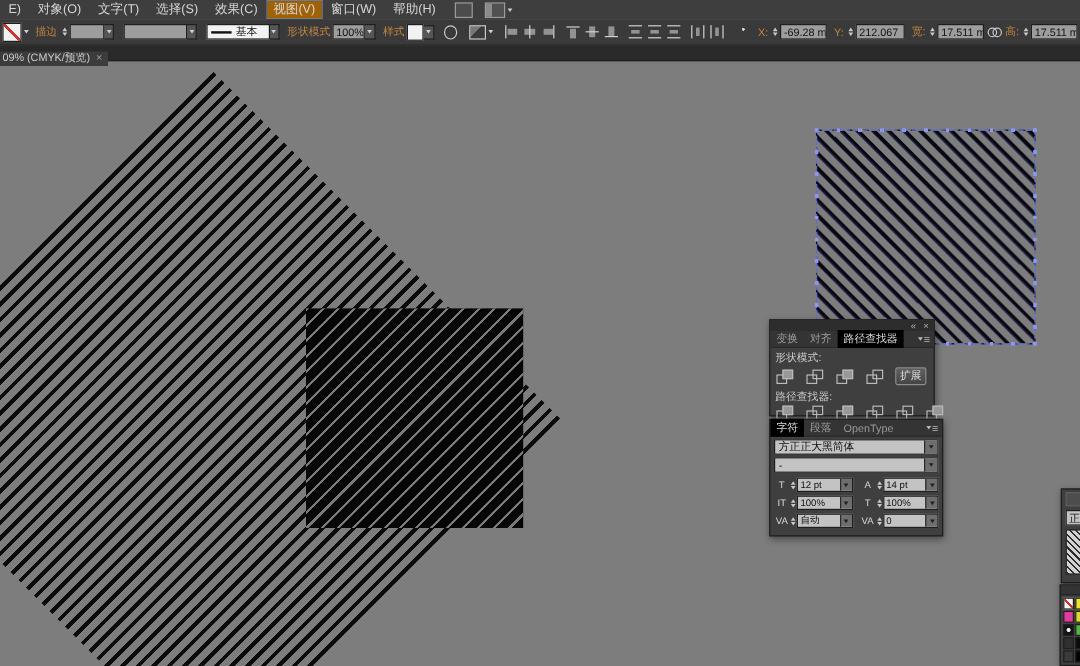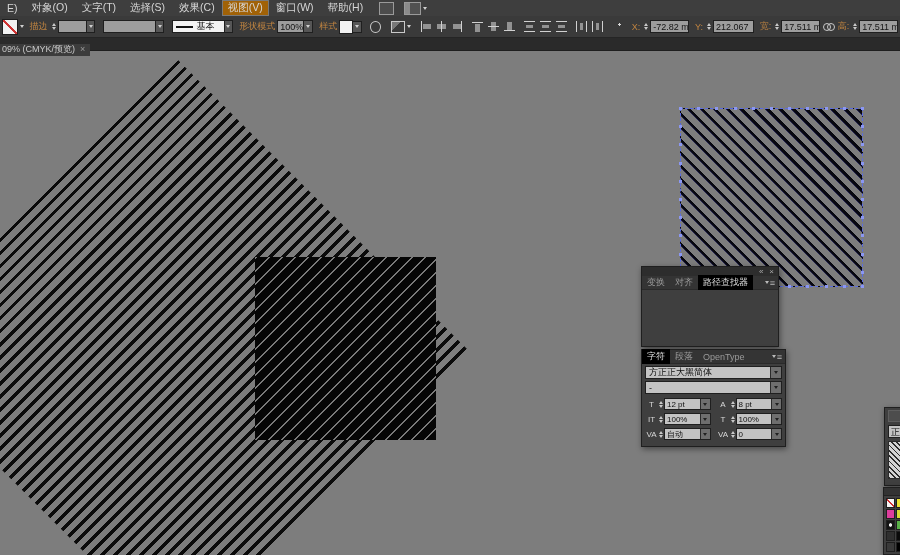--- a/index.html
+++ b/index.html
@@ -101,21 +101,21 @@
   .chfield{display:flex;align-items:center;background:#c3c3c3;border:1px solid #1f1f1f;height:13px;
     margin:2px 3px 0;color:#111;box-sizing:border-box}
   .chfield .txt{padding:0 3px;font-size:9px;overflow:hidden;white-space:nowrap;flex:1}
   .dd{margin-left:auto;width:10px;height:100%;background:#6e6e6e;border-left:1px solid #2a2a2a;
     display:flex;align-items:center;justify-content:center;flex:none}
   .dd .tri{margin:0;border-top-color:#202020}
   .chgrid{display:grid;grid-template-columns:1fr 1fr;gap:3px 6px;padding:4px 3px 2px}
   .cf{display:flex;align-items:center}
   .cicon{width:13px;color:#d8d8d8;font-size:8px;text-align:center;flex:none}
   .cf .st{margin:0 1px}
-  .cval{flex:1;display:flex;align-items:center;background:#c3c3c3;border:1px solid #1f1f1f;height:12px;
+  .cval{flex:1;display:flex;align-items:flex-end;background:#c3c3c3;border:1px solid #1f1f1f;height:12px;
     color:#111;font-size:8px;box-sizing:border-box;overflow:hidden}
   .cval .txt{padding:0 2px;flex:1;white-space:nowrap}
   .cval .dd{width:9px}
 
   #tp{left:884px;top:407px;width:42px;height:79px}
   .tp-tab{margin:2px 0 0 3px;width:27px;height:10px;background:#4d4d4d;border:1px solid #5e5e5e}
   .tp-field{margin:3px 0 0 3px;width:34px;height:13px;background:#c3c3c3;border:1px solid #1f1f1f;
     color:#111;font-size:9px;line-height:12px;padding:0 2px;box-sizing:border-box;overflow:hidden}
   .tp-thumb{margin:3px 0 0 3px;width:30px;height:36px;border:1px solid #2a2a2a;
     background:repeating-linear-gradient(45deg,#2c2c2c 0 1.2px,#d3d3d3 1.2px 3.8px)}
@@ -192,21 +192,21 @@
     <span class="ico i-dv"></span>
     <span class="ico i-dv"></span>
     <span class="ico i-dh gap4"></span>
     <span class="ico i-dh"></span>
     <span class="ico i-grid"></span>
     <span class="olabel" style="margin-left:2px">X:</span>
     <span class="st">
         <i class="up"></i>
         <i class="dn"></i>
       </span>
-    <span class="cbx" style="width:40px">-72.82 m</span>
+    <span class="cbx" style="width:40px">-69.28 m</span>
     <span class="olabel">Y:</span>
     <span class="st">
         <i class="up"></i>
         <i class="dn"></i>
       </span>
     <span class="cbx" style="width:42px">212.067</span>
     <span class="olabel">宽:</span>
     <span class="st">
         <i class="up"></i>
         <i class="dn"></i>
@@ -242,20 +242,39 @@
       <span>×</span>
     </div>
     <div class="ptabs">
       <span class="ptab">变换</span>
       <span class="ptab">对齐</span>
       <span class="ptab active">路径查找器</span>
       <span class="pmenu">
           <span class="tri"></span>
           <span>≡</span>
         </span>
+    </div>
+    <div class="pf-body">
+      <div class="plabel">形状模式:</div>
+      <div class="pf-row">
+        <span class="pfbtn"></span>
+        <span class="pfbtn alt"></span>
+        <span class="pfbtn"></span>
+        <span class="pfbtn alt"></span>
+        <span class="expand">扩展</span>
+      </div>
+      <div class="plabel">路径查找器:</div>
+      <div class="pf-row">
+        <span class="pfbtn"></span>
+        <span class="pfbtn alt"></span>
+        <span class="pfbtn"></span>
+        <span class="pfbtn alt"></span>
+        <span class="pfbtn alt"></span>
+        <span class="pfbtn"></span>
+      </div>
     </div>
   </div>
 
   <div class="panel" id="ch">
     <div class="ptabs">
       <span class="ptab active">字符</span>
       <span class="ptab">段落</span>
       <span class="ptab">OpenType</span>
       <span class="pmenu">
           <span class="tri"></span>
@@ -288,21 +307,21 @@
             </span>
         </span>
       </div>
       <div class="cf">
         <span class="cicon">A</span>
         <span class="st">
             <i class="up"></i>
             <i class="dn"></i>
           </span>
         <span class="cval">
-          <span class="txt">8 pt</span>
+          <span class="txt">14 pt</span>
           <span class="dd">
               <span class="tri"></span>
             </span>
         </span>
       </div>
       <div class="cf">
         <span class="cicon">IT</span>
         <span class="st">
             <i class="up"></i>
             <i class="dn"></i>

